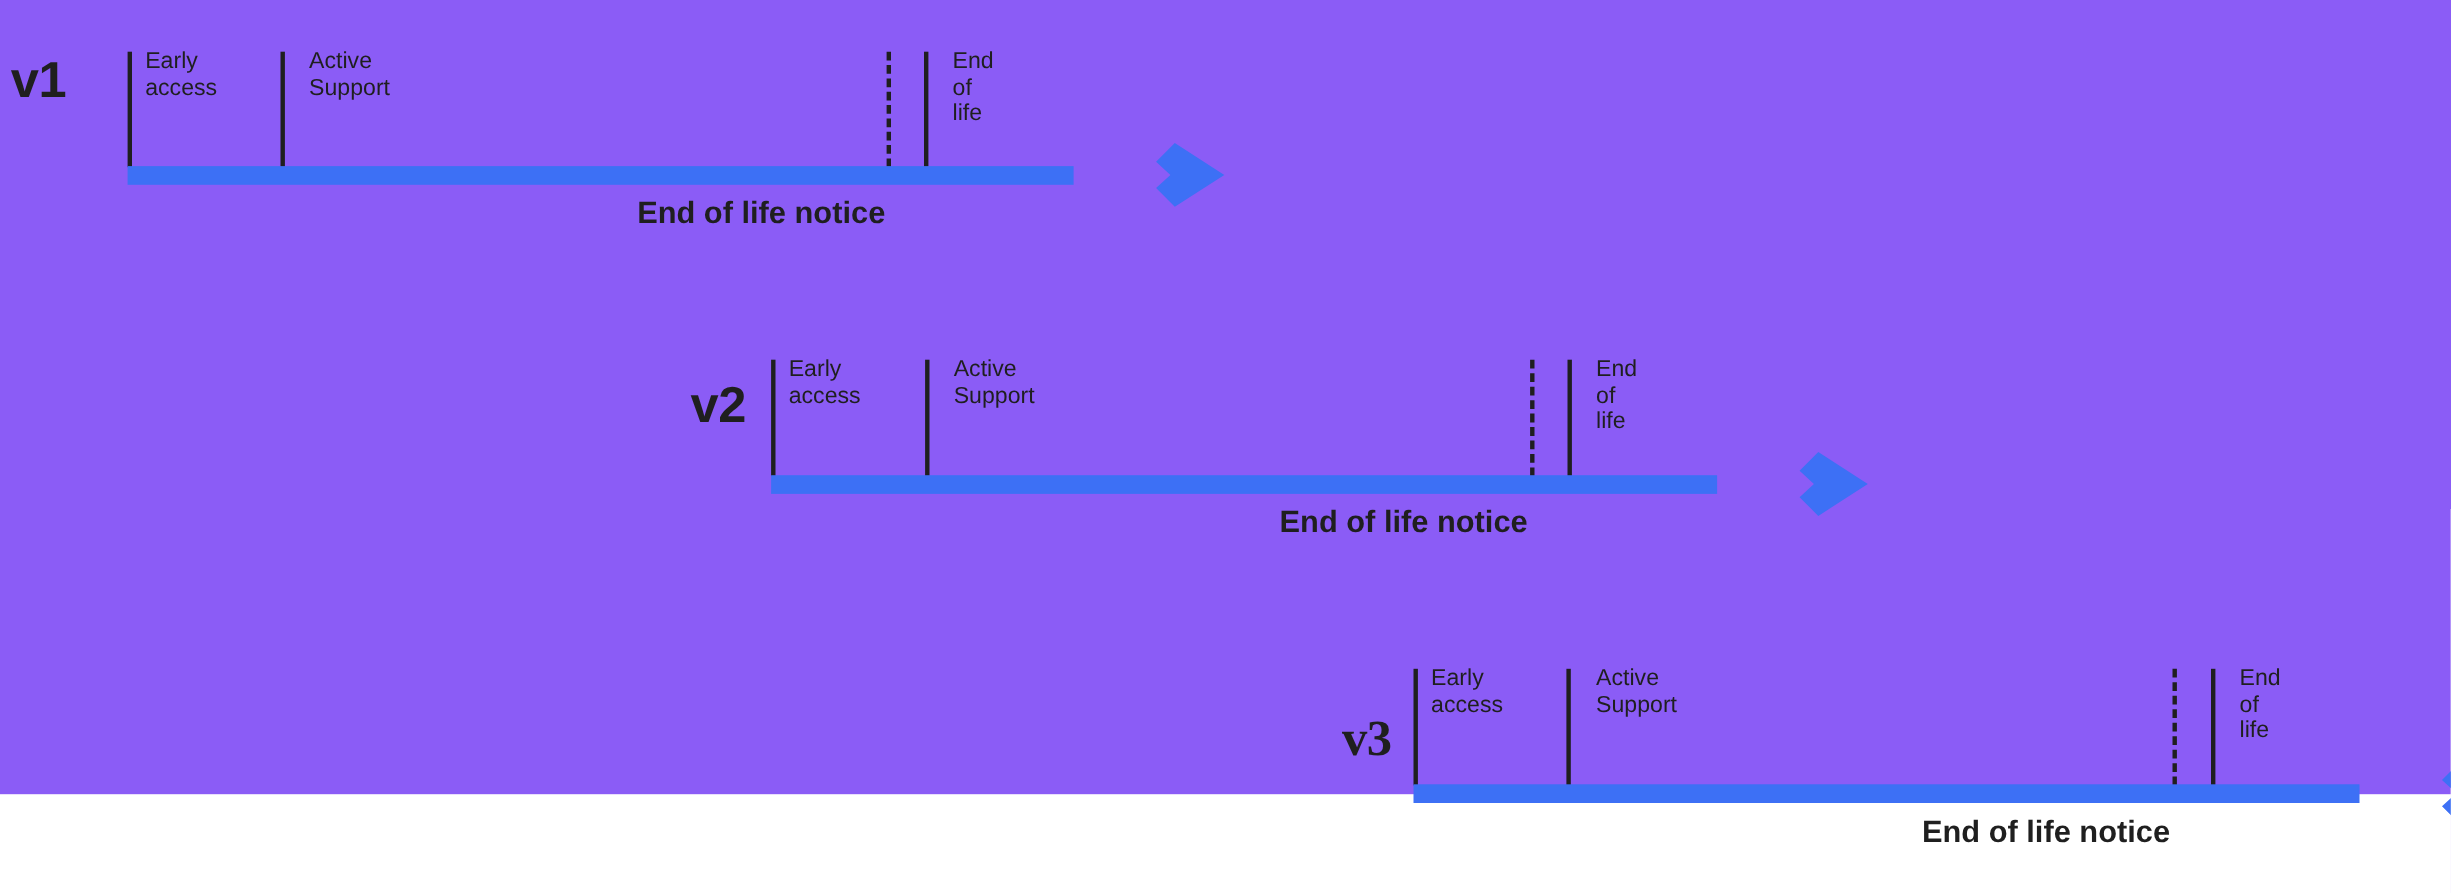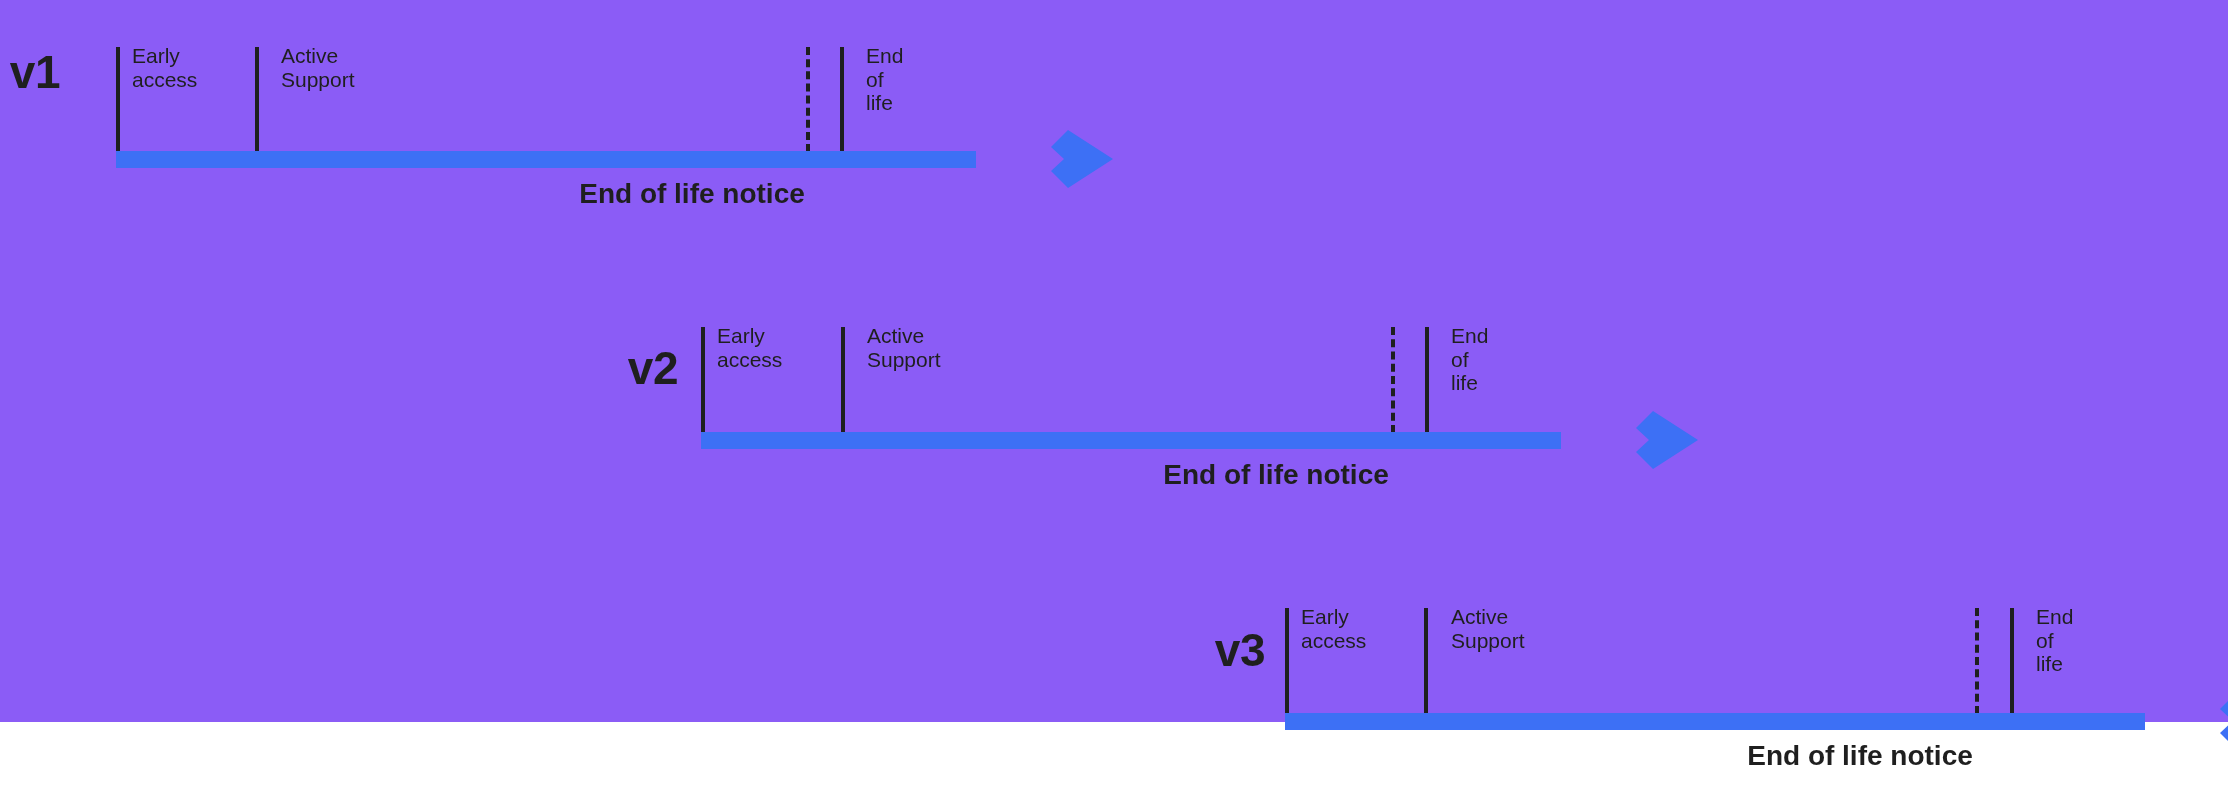--- a/index.html
+++ b/index.html
@@ -140,21 +140,21 @@
           <path d="M 100 0 L 145 29 L 100 58 L 83 41 L 96 29 L 83 17 Z" fill="#3d70f5"></path>
         </svg>
       </div>
     </div>
 
     <div class="bar-caption" style="left:1276px; top:459px;">End of life notice</div>
   </div>
 
   <div class="timeline-row">
 
-    <div class="version-label" style="left:1265px; top:650px;">v3</div>
+    <div class="version-label" style="left:1265px; top:671px;font-family:Liberation Serif, serif;">v3</div>
 
     <div class="divider" style="left:1285px; top:608px; height:106px;"></div>
     <div class="divider" style="left:1424px; top:608px; height:106px;"></div>
     <div class="divider dashed" style="left:1975px; top:608px; height:106px;"></div>
     <div class="divider" style="left:2010px; top:608px; height:106px;"></div>
 
     <div class="phase-label" style="left:1301px; top:605px;">Early
 access</div>
     <div class="phase-label" style="left:1451px; top:605px;">Active Support</div>
     <div class="phase-label" style="left:2036px; top:605px;">End of life</div>

